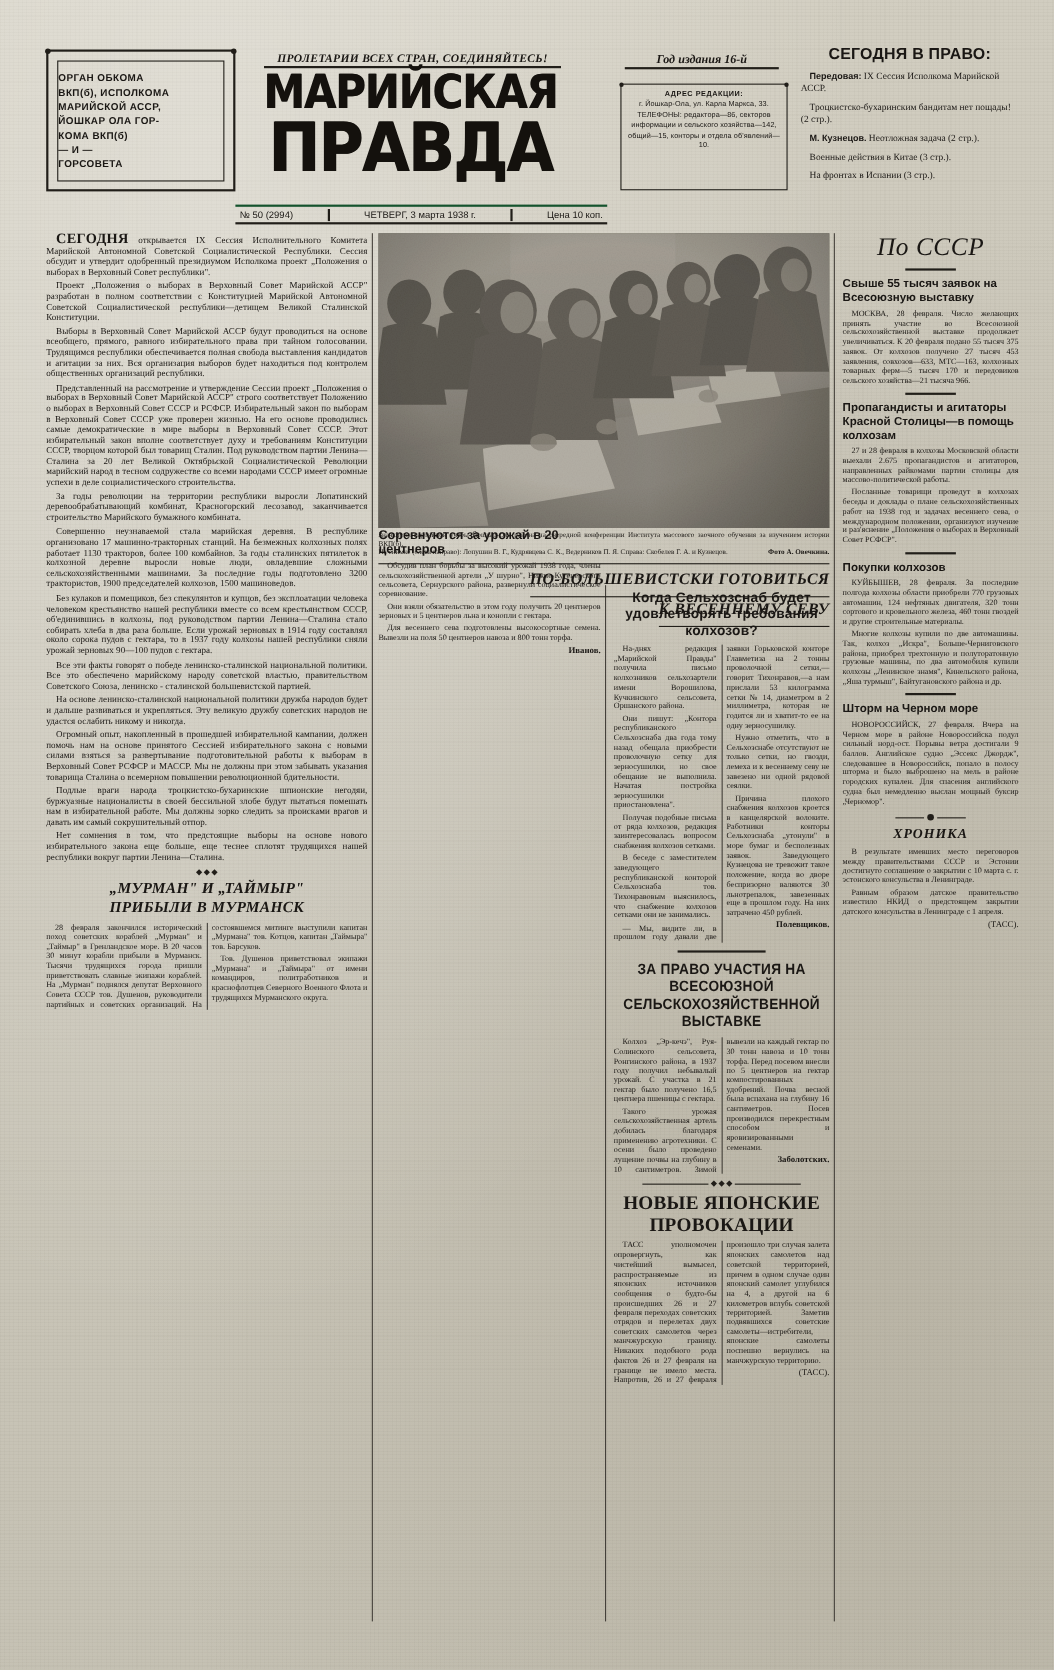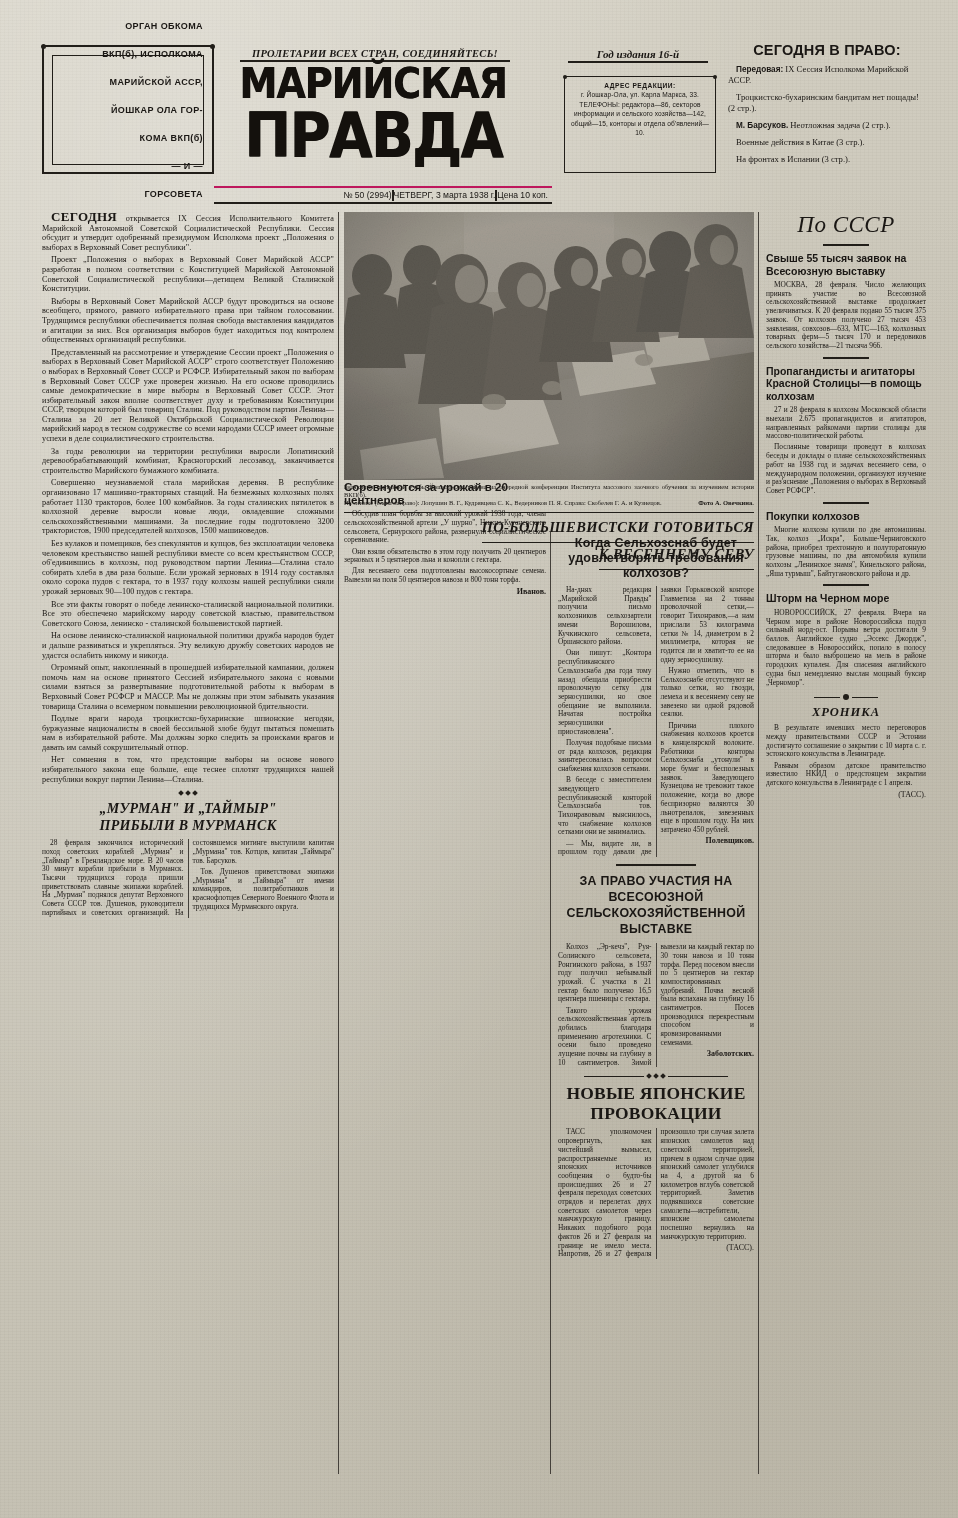--- a/index.html
+++ b/index.html
@@ -42,22 +42,22 @@
     display:flex;align-items:center;justify-content:center;
   }
   .organ-box:before,.organ-box:after{
     content:"";position:absolute;width:5px;height:5px;border-radius:50%;
     background:#211e19;
   }
   .organ-box:before{left:-3px;top:-3px;}
   .organ-box:after{right:-3px;top:-3px;}
   .organ-inner{
     border:1px solid #211e19;width:150px;height:108px;
-    display:flex;flex-direction:column;align-items:flex-end;justify-content:center;
-    gap:16px;
+    display:flex;flex-direction:column;align-items:flex-start;justify-content:center;
+    gap:1px;
   }
   .organ-inner div{
     font-size:9px;font-weight:bold;letter-spacing:.4px;
     font-family:"Liberation Sans",sans-serif;text-align:center;line-height:12px;
   }
   .slogan{
     position:absolute;left:212px;top:8px;width:270px;
     font-style:italic;font-weight:bold;font-size:10.5px;
     letter-spacing:.3px;text-align:center;
     border-bottom:2px solid #211e19;padding-bottom:1px;
@@ -99,22 +99,22 @@
     position:absolute;left:700px;top:2px;width:198px;
   }
   .today-ttl{
     font-family:"Liberation Sans",sans-serif;font-weight:bold;
     font-size:14.5px;letter-spacing:.2px;text-align:center;margin-bottom:6px;
   }
   .today-item{font-size:8.6px;line-height:11px;margin-bottom:6px;text-indent:8px;}
   .today-item b{font-family:"Liberation Sans",sans-serif;font-size:8.2px;}
   .issue-bar{
     position:absolute;left:186px;top:146px;width:330px;
-    border-top:2px solid #be185d;border-bottom:2px solid #211e19;
-    display:flex;align-items:center;justify-content:flex-end;
+    border-top:2px solid #14532d;border-bottom:2px solid #211e19;
+    display:flex;align-items:center;justify-content:space-between;
     font-size:8.6px;font-family:"Liberation Sans",sans-serif;
     padding:1px 4px;height:12px;
   }
   .issue-bar span{white-space:nowrap;}
   .vr{border-left:2px solid #211e19;height:11px;}
   .rule-thin{border-top:1px solid #211e19;}
   .hr-short{width:46px;border-top:2px solid #211e19;margin:6px auto;}
   .hr-med{width:80px;border-top:2px solid #211e19;margin:7px auto;}
   .diamond-rule{
     display:flex;align-items:center;justify-content:center;gap:3px;margin:7px 0 5px;
@@ -233,21 +233,21 @@
 
     <div class="today-box">
       <div class="today-ttl">СЕГОДНЯ В ПРАВО:</div>
       <div class="today-item">
         <b>Передовая:</b><span> IX Сессия Исполкома Марийской АССР.</span>
       </div>
       <div class="today-item">
         <span>Троцкистско-бухаринским бандитам нет пощады! (2 стр.).</span>
       </div>
       <div class="today-item">
-        <b>М. Барсуков.</b><span> Неотложная задача (2 стр.).</span>
+        <b>М. Кузнецов.</b><span> Неотложная задача (2 стр.).</span>
       </div>
       <div class="today-item">
         <span>Военные действия в Китае (3 стр.).</span>
       </div>
       <div class="today-item">
         <span>На фронтах в Испании (3 стр.).</span>
       </div>
     </div>
 
     <div class="issue-bar">
@@ -482,20 +482,21 @@
           <p>27 и 28 февраля в колхозы Московской области выехали 2.675 пропагандистов и агитаторов, направленных райкомами партии столицы для массово-политической работы.</p>
           <p>Посланные товарищи проведут в колхозах беседы и доклады о плане сельскохозяйственных работ на 1938 год и задачах весеннего сева, о международном положении, организуют изучение и раз'яснение „Положения о выборах в Верховный Совет РСФСР".</p>
         </div>
       </div>
 
       <div class="hr-short"></div>
 
       <div class="nobreak">
         <div class="hl-sec-sm">Покупки колхозов</div>
         <div class="small-txt">
+          <p>КУЙБЫШЕВ, 28 февраля. За последние полгода колхозы области приобрели 770 грузовых автомашин, 124 нефтяных двигателя, 320 тонн сортового и кровельного железа, 460 тонн гвоздей и другие строительные материалы.</p>
           <p>Многие колхозы купили по две автомашины. Так, колхоз „Искра", Больше-Черниговского района, приобрел трехтонную и полуторатонную грузовые машины, по два автомобиля купили колхозы „Ленинское знамя", Кинельского района, „Яшa турмыш", Байтугановского района и др.</p>
         </div>
       </div>
 
       <div class="hr-short"></div>
 
       <div class="nobreak">
         <div class="hl-sec-sm">Шторм на Черном море</div>
         <div class="small-txt">
           <p>НОВОРОССИЙСК, 27 февраля. Вчера на Черном море в районе Новороссийска подул сильный норд-ост. Порывы ветра достигали 9 баллов. Английское судно „Эссекс Джордж", следовавшее в Новороссийск, попало в полосу шторма и было выброшено на мель в районе городских купален. Для спасения английского судна был немедленно выслан мощный буксир „Черномор".</p>

